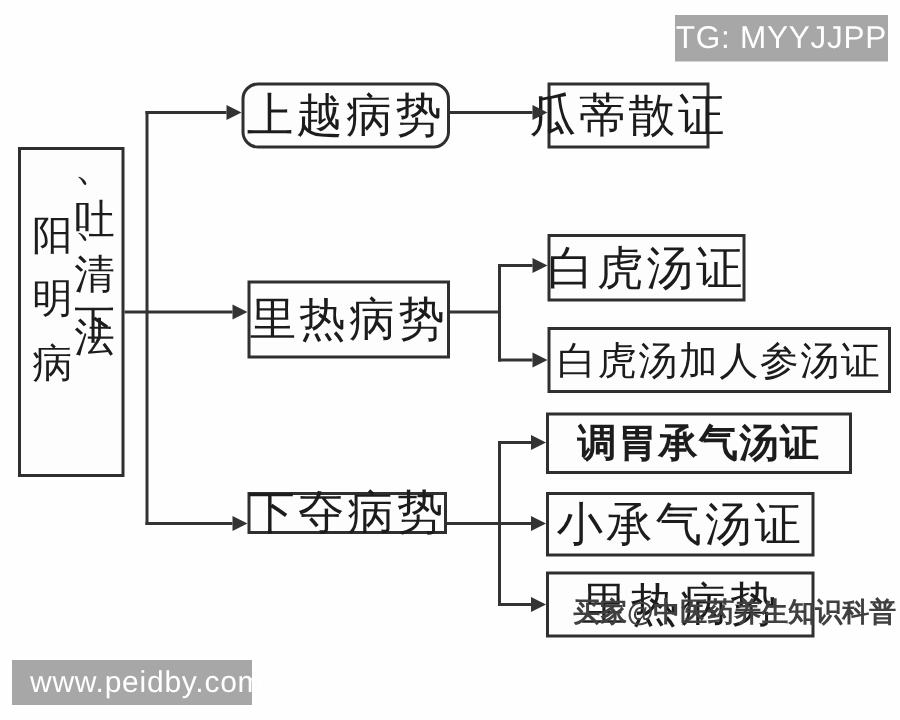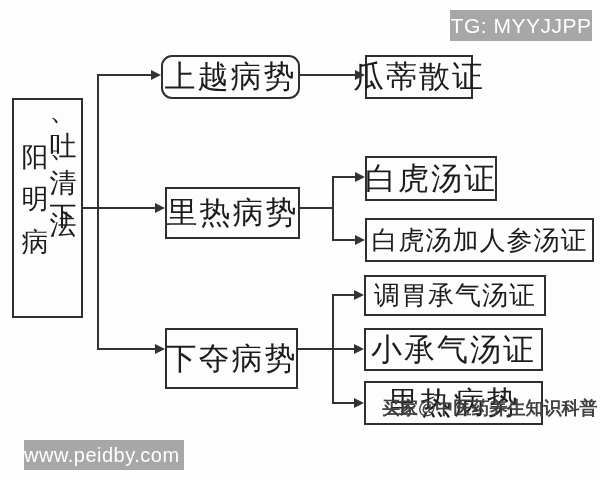--- a/index.html
+++ b/index.html
@@ -8,21 +8,21 @@
     font-family:"Liberation Serif","DejaVu Serif",serif;
     overflow:hidden;
   }
   
   .badge{
     position:absolute;background:#a7a7a7;color:#ffffff;
     font-family:"Liberation Sans","DejaVu Sans",sans-serif;
     display:flex;align-items:center;
   }
   .badge-tg{left:450px;top:10px;width:142px;height:31px;font-size:21px;justify-content:center;letter-spacing:0.5px;}
-  .badge-site{left:24px;top:440px;width:160px;height:30px;font-size:20px;letter-spacing:0.5px;box-sizing:border-box;}
+  .badge-site{left:8px;top:440px;width:160px;height:30px;font-size:20px;padding-left:12px;letter-spacing:0.5px;box-sizing:border-box;}
   .wm-account{
     position:absolute;left:382px;top:396px;width:215px;
     color:#404040;font-size:18px;font-weight:bold;
     font-family:"Liberation Sans","DejaVu Sans",sans-serif;
     white-space:nowrap;letter-spacing:0px;
   }
   
   .node{
     position:absolute;border:2px solid #2f2f2f;background:#fdfdfd;
     display:flex;align-items:center;justify-content:center;
@@ -40,22 +40,22 @@
     color:#1c1c1c;font-size:27px;line-height:28px;white-space:nowrap;
   }
   .vcol-disease{letter-spacing:41px;padding-top:14px;}
   .vcol-methods{letter-spacing:5px;}
   
   .n-shangyue{left:161px;top:55px;width:139px;height:44px;border-radius:11px;}
   .n-guadisan{left:365px;top:55px;width:108px;height:44px;font-family:Liberation Mono, monospace;}
   .n-lire{left:165px;top:187px;width:135px;height:52px;}
   .n-baihu{left:365px;top:156px;width:132px;height:45px;}
   .n-baihurenshen{left:365px;top:218px;width:229px;height:44px;}
-  .n-xiaduo{left:165px;top:328px;width:133px;height:61px;}
-  .n-tiaowei{left:364px;top:275px;width:182px;height:41px;}
+  .n-xiaduo{left:165px;top:328px;width:133px;height:28px;}
+  .n-tiaowei{left:364px;top:275px;width:204px;height:41px;font-weight:bold;}
   .n-xiaochengqi{left:364px;top:328px;width:179px;height:43px;}
   .n-dachengqi{left:364px;top:381px;width:179px;height:44px;}
   
   .hline,.vline{position:absolute;background:#333333;}
   .hline{height:2px;}
   .vline{width:2px;}
   .ahead{
     position:absolute;width:0;height:0;
     border-top:5px solid transparent;border-bottom:5px solid transparent;
     border-left:10px solid #333333;

